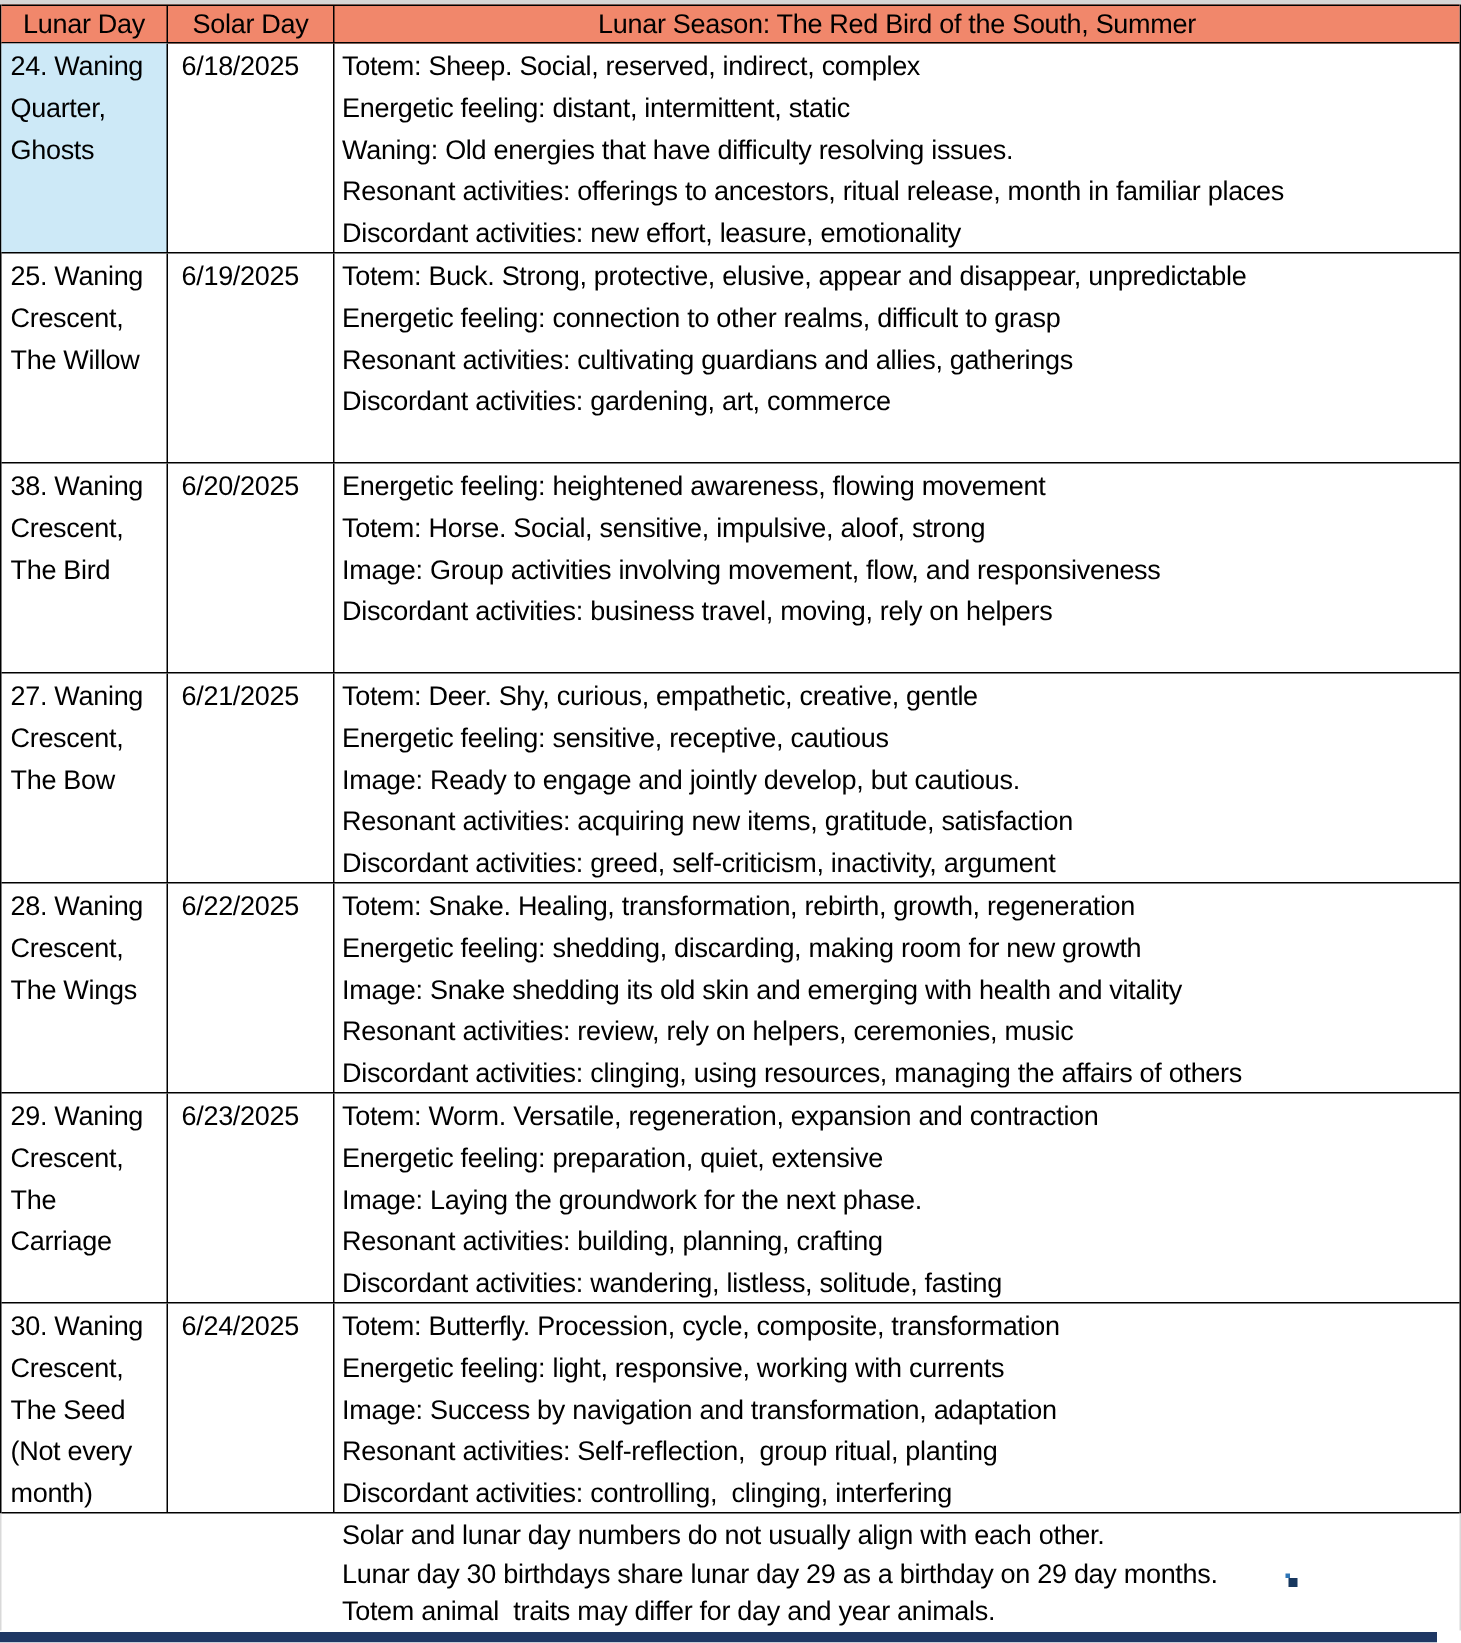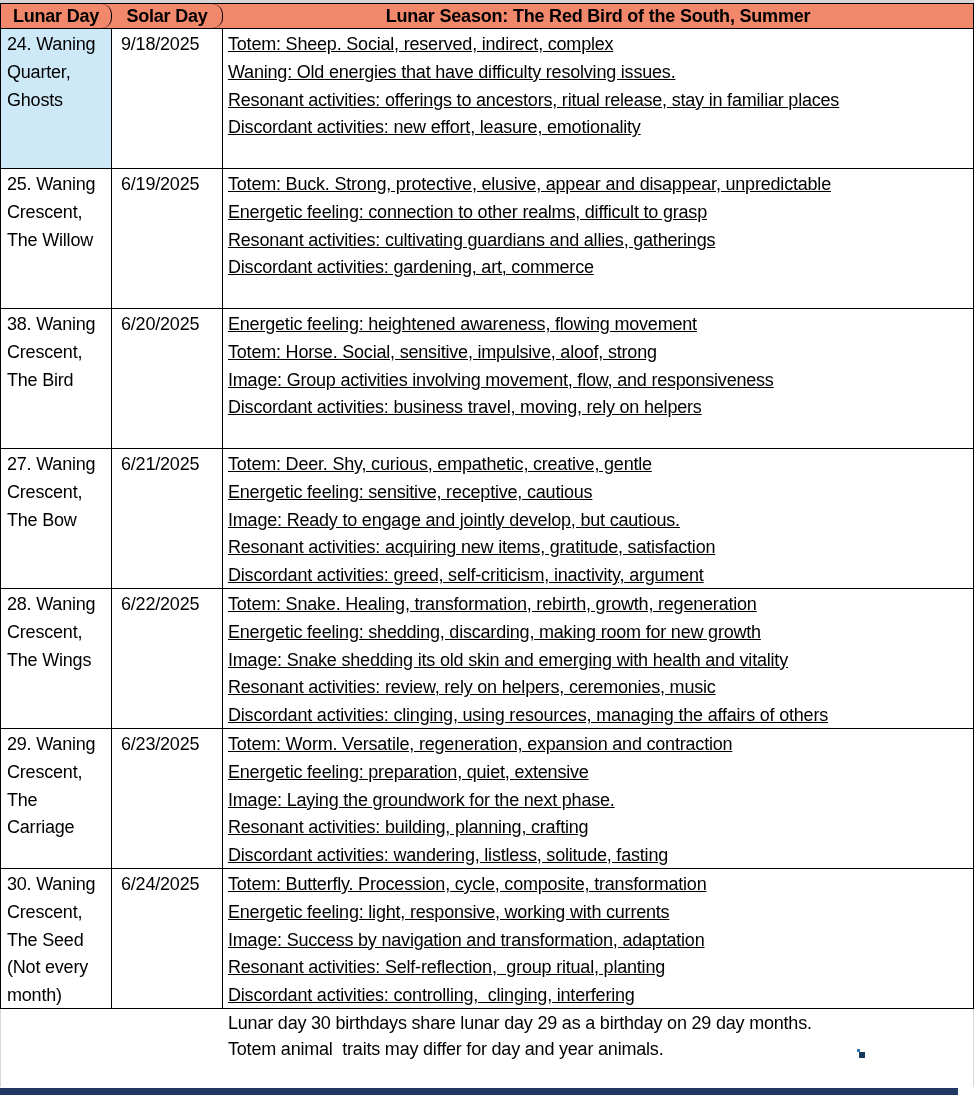--- a/index.html
+++ b/index.html
@@ -10,36 +10,36 @@
   }
   .topstrip{height:3px;width:974px;background:#d6d6d6;}
   
   .cal-table{width:974px;border-left:1px solid #000;border-right:1px solid #000;box-sizing:border-box;}
   .hdr-row{
     display:grid;grid-template-columns:111px 111px 1fr;
     background:#f1876b;border-top:1px solid #000;border-bottom:1px solid #000;
     height:26px;box-sizing:border-box;
   }
   .hdr-cell{
-    font-weight:bold;text-align:center;line-height:24px;
-    border-right:1px solid #000;box-sizing:border-box;overflow:hidden;white-space:nowrap;border-radius:10px;
+    font-weight:normal;text-align:center;line-height:24px;
+    border-right:1px solid #000;box-sizing:border-box;overflow:hidden;white-space:nowrap;
   }
   .hdr-cell:last-child{border-right:none;}
   .data-row{
     display:grid;grid-template-columns:111px 111px 1fr;
     height:140px;box-sizing:border-box;border-bottom:1px solid #000;
   }
   .cell{border-right:1px solid #000;box-sizing:border-box;overflow:hidden;}
   .cell:last-child{border-right:none;}
   .lunar-cell{
     padding:2px 4px 0 6px;line-height:27.8px;white-space:pre-line;
   }
   .lunar-cell.hl{background:#cde9f7;}
   .solar-cell{padding:2px 4px 0 9px;line-height:27.8px;}
-  .desc-cell{padding:2px 4px 0 5px;text-decoration:underline;}
+  .desc-cell{padding:2px 4px 0 5px;}
   .line{line-height:27.8px;white-space:pre-wrap;overflow:hidden;height:27.8px;}
   
   .footer{
     width:974px;box-sizing:border-box;height:78px;
     border-left:1px solid #d9d9d9;border-right:1px solid #d9d9d9;
     padding:2px 0 0 227px;
   }
   .note{line-height:25.5px;white-space:pre-wrap;}
   
   .bottom-bar{position:absolute;left:0;bottom:0;width:958px;height:7px;background:#1f3864;}
@@ -56,25 +56,26 @@
   <div class="hdr-row">
     <div class="hdr-cell">Lunar Day</div>
     <div class="hdr-cell">Solar Day</div>
     <div class="hdr-cell">Lunar Season: The Red Bird of the South, Summer</div>
   </div>
 
   <div class="data-row">
     <div class="cell lunar-cell hl">24. Waning
 Quarter,
 Ghosts</div>
-    <div class="cell solar-cell">9/18/2025</div>
+    <div class="cell solar-cell">6/18/2025</div>
     <div class="cell desc-cell">
       <div class="line">Totem: Sheep. Social, reserved, indirect, complex</div>
+      <div class="line">Energetic feeling: distant, intermittent, static</div>
       <div class="line">Waning: Old energies that have difficulty resolving issues.</div>
-      <div class="line">Resonant activities: offerings to ancestors, ritual release, stay in familiar places</div>
+      <div class="line">Resonant activities: offerings to ancestors, ritual release, month in familiar places</div>
       <div class="line">Discordant activities: new effort, leasure, emotionality</div>
     </div>
   </div>
 
   <div class="data-row">
     <div class="cell lunar-cell">25. Waning
 Crescent,
 The Willow</div>
     <div class="cell solar-cell">6/19/2025</div>
     <div class="cell desc-cell">
@@ -153,18 +154,19 @@
       <div class="line">Energetic feeling: light, responsive, working with currents</div>
       <div class="line">Image: Success by navigation and transformation, adaptation</div>
       <div class="line">Resonant activities: Self-reflection,  group ritual, planting</div>
       <div class="line">Discordant activities: controlling,  clinging, interfering</div>
     </div>
   </div>
 
 </div>
 
 <div class="footer">
+  <div class="note">Solar and lunar day numbers do not usually align with each other.</div>
   <div class="note">Lunar day 30 birthdays share lunar day 29 as a birthday on 29 day months.</div>
   <div class="note">Totem animal  traits may differ for day and year animals.</div>
 </div>
 
 <div class="sel-handle"></div>
 <div class="bottom-bar"></div>
 
 </body></html>

